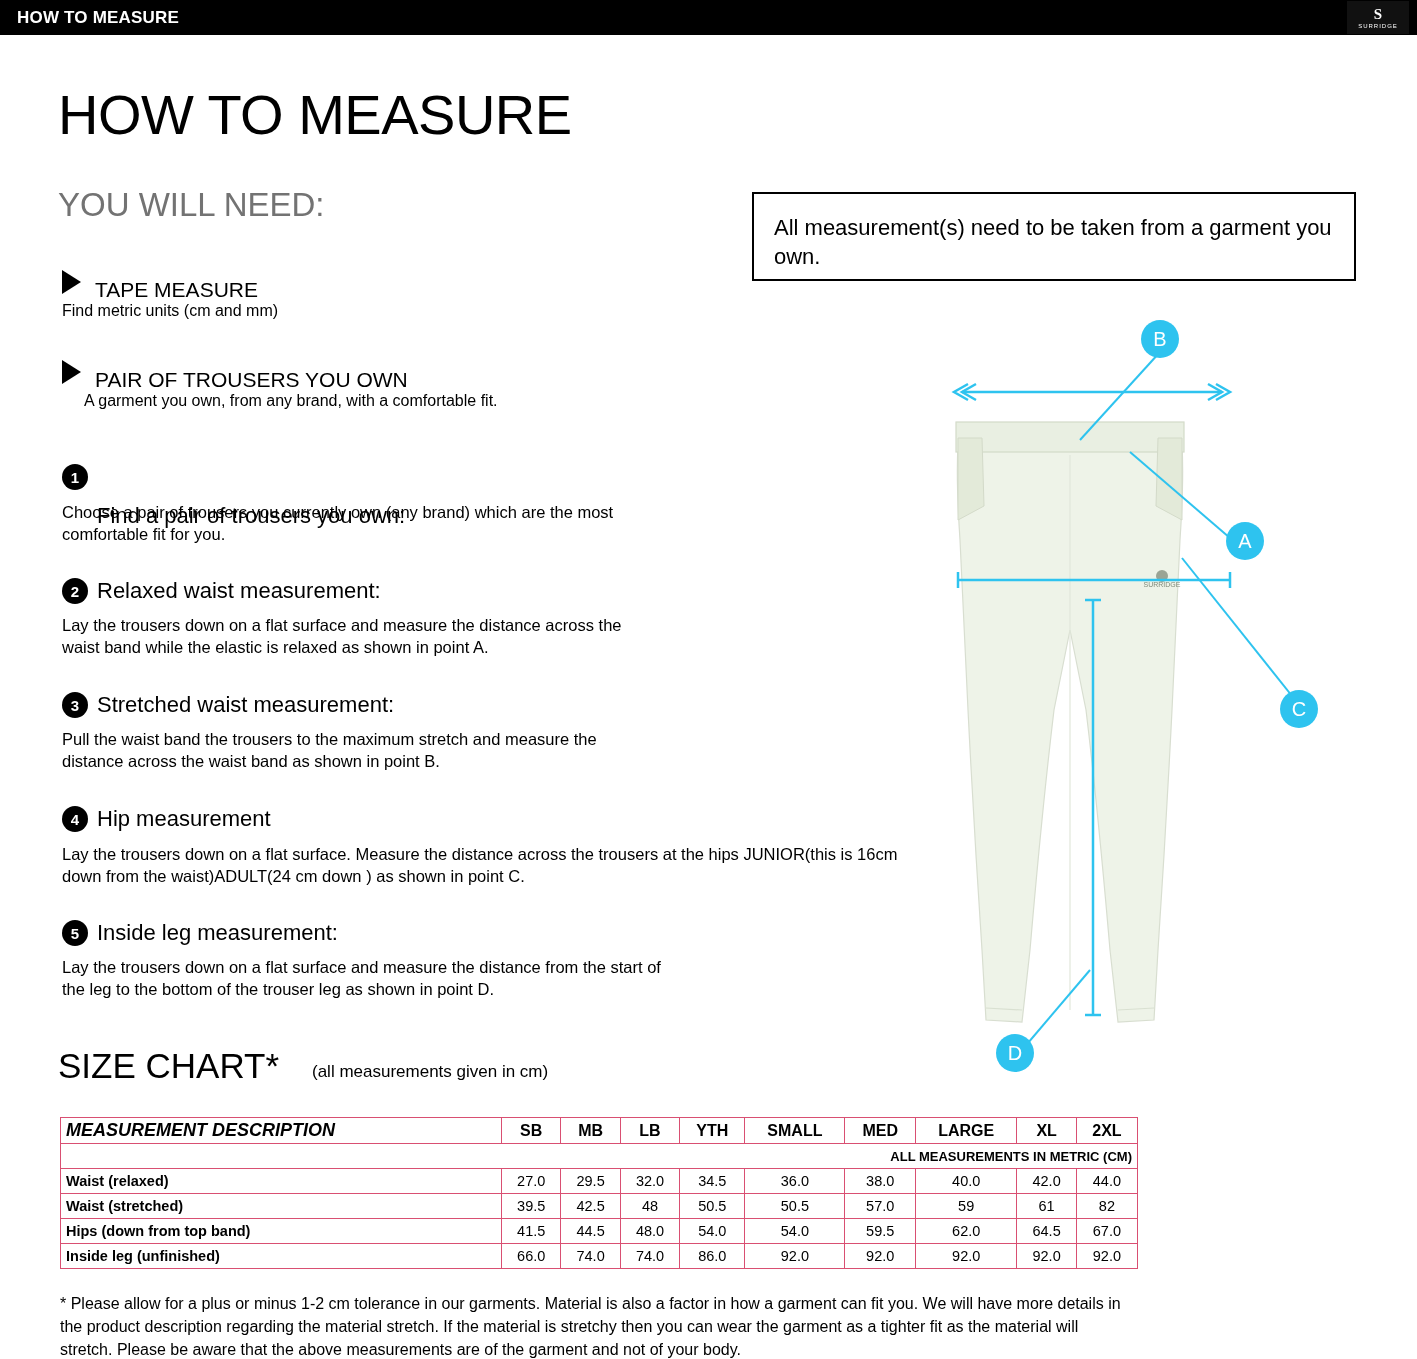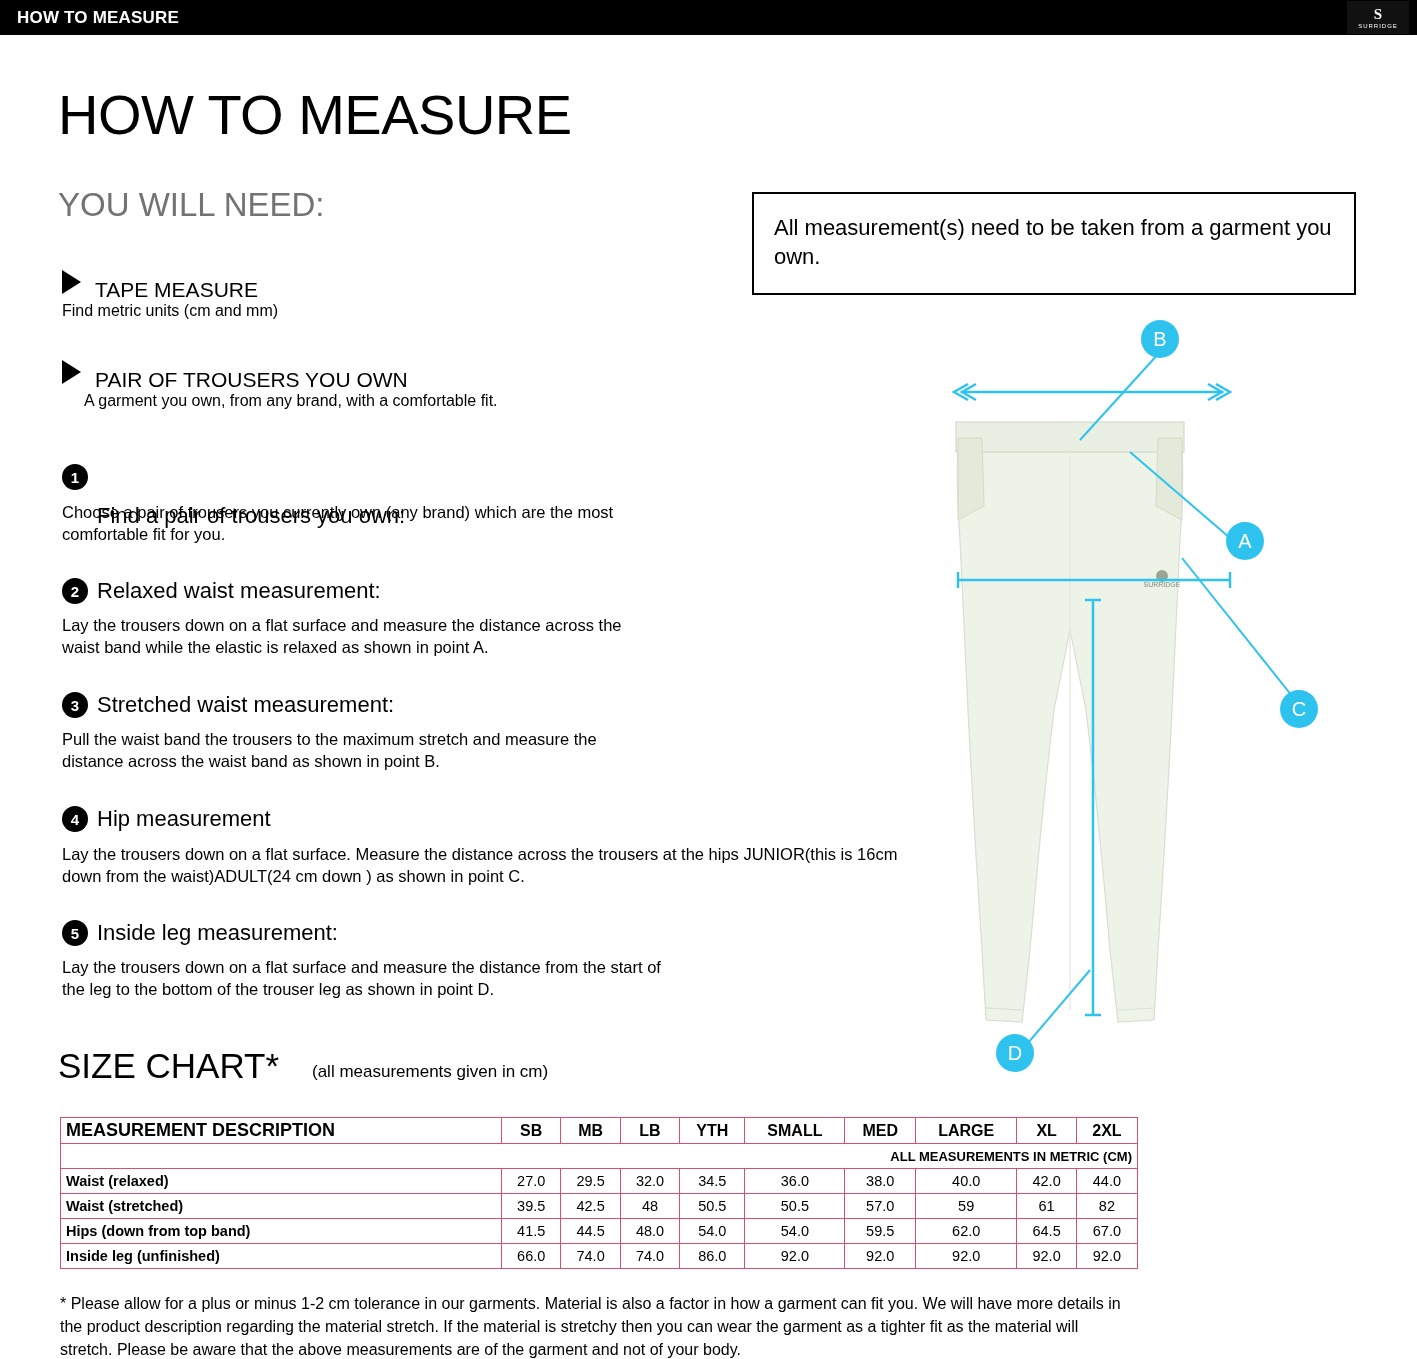--- a/index.html
+++ b/index.html
@@ -123,21 +123,21 @@
     line-height: 1.35;
     color: #000;
   }
 
   
   .callout {
     position: absolute;
     left: 752px;
     top: 192px;
     width: 604px;
-    height: 103px;
+    height: 89px;
     border: 2px solid #000;
     box-sizing: border-box;
   }
   .callout-text {
     position: absolute;
     left: 20px;
     top: 20px;
     width: 565px;
     font-size: 22px;
     line-height: 1.3;
@@ -197,20 +197,21 @@
     height: 20px;
   }
   table.size thead th {
     font-size: 16px;
     font-weight: bold;
   }
   table.size th.desc {
     text-align: left;
     font-size: 18px;
     width: 430px;
+    font-style: italic;
   }
   table.size td.rowlabel {
     text-align: left;
     font-weight: bold;
     font-size: 14.5px;
   }
   table.size tr.metric td {
     text-align: right;
     font-weight: bold;
     font-size: 13px;

